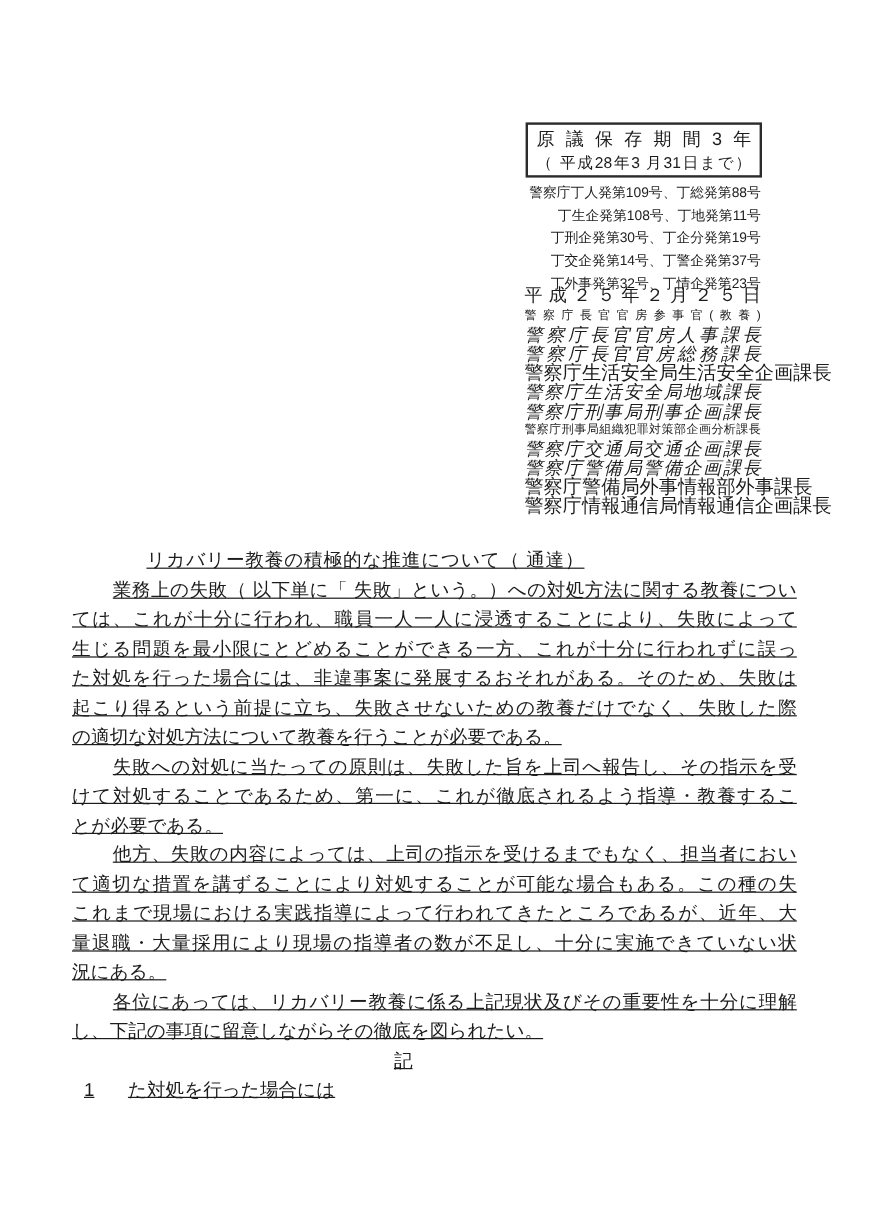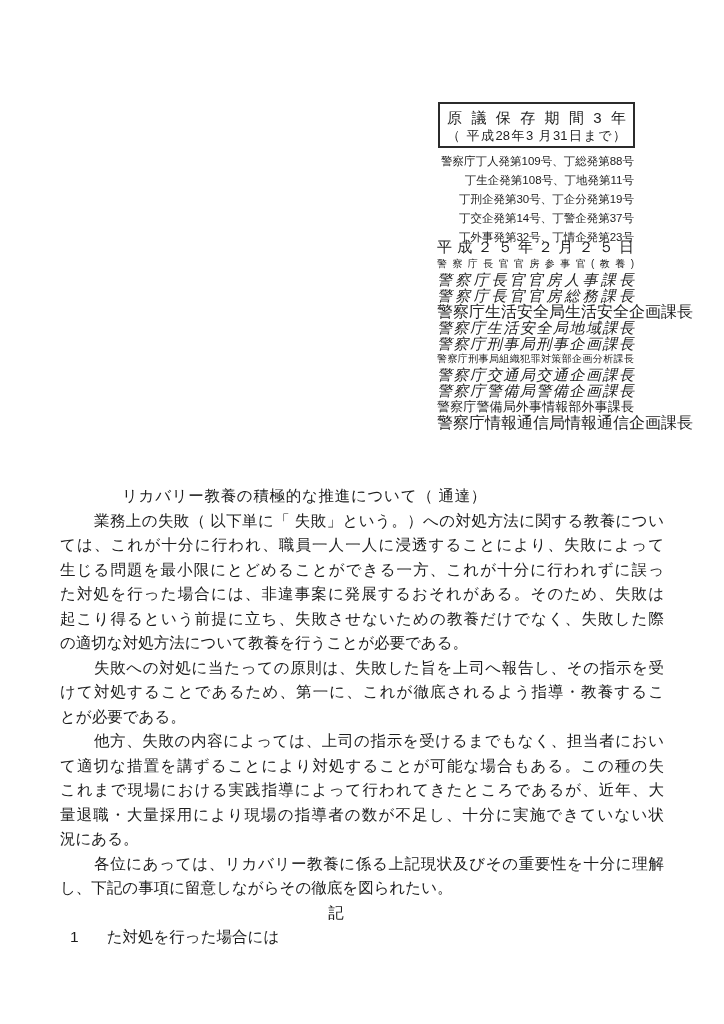--- a/index.html
+++ b/index.html
@@ -13,21 +13,21 @@
   }
   .page { position: absolute; inset: 0; background: #ffffff; }
 
   
   .retention-box {
     position: absolute; left: 438px; top: 102px;
     width: 197px; height: 46px;
     border: 2px solid #2b2b2b;
     box-sizing: border-box;
     padding: 3px 7px 2px 7px;
-    display: flex; flex-direction: column; justify-content: center;
+    display: flex; flex-direction: column; justify-content: space-between;
   }
   .ret1 {
     font-size: 15px; line-height: 19px;
     text-align: justify; text-align-last: justify; white-space: nowrap;
   }
   .ret2 {
     font-size: 13px; line-height: 17px;
     text-align: justify; text-align-last: justify; white-space: nowrap;
   }
 
@@ -55,28 +55,28 @@
   }
 
   
   .senders { position: absolute; left: 437px; top: 256px; width: 197px; }
   .sender {
     text-align: justify; text-align-last: justify; white-space: nowrap;
     line-height: 15.9px;
   }
   .s-lg  { font-size: 15px; font-style: italic; }
   .s-md  { font-size: 10px; }
-  .s-sm  { font-size: 13px; }
+  .s-sm  { font-size: 16px; }
   .s-xs  { font-size: 16px; }
   .s-xxs { font-size: 10px; }
 
   
   .body-block {
-    position: absolute; left: 60px; top: 484px; width: 604px;
-    font-size: 15.5px; line-height: 24.5px;
+    position: absolute; left: 60px; top: 456px; width: 604px;
+    font-size: 15.5px; line-height: 24.5px; text-decoration: underline;
   }
   .subject { padding-left: 62px; letter-spacing: 0.7px; white-space: nowrap; }
   .para { margin: 0; }
   .bl {
     text-align: justify; text-align-last: justify; white-space: nowrap;
     width: 604px; box-sizing: border-box;
   }
   .bl.indent { padding-left: 34px; }
   .bl.last { text-align-last: left; }
   .ki { text-align: center; }

